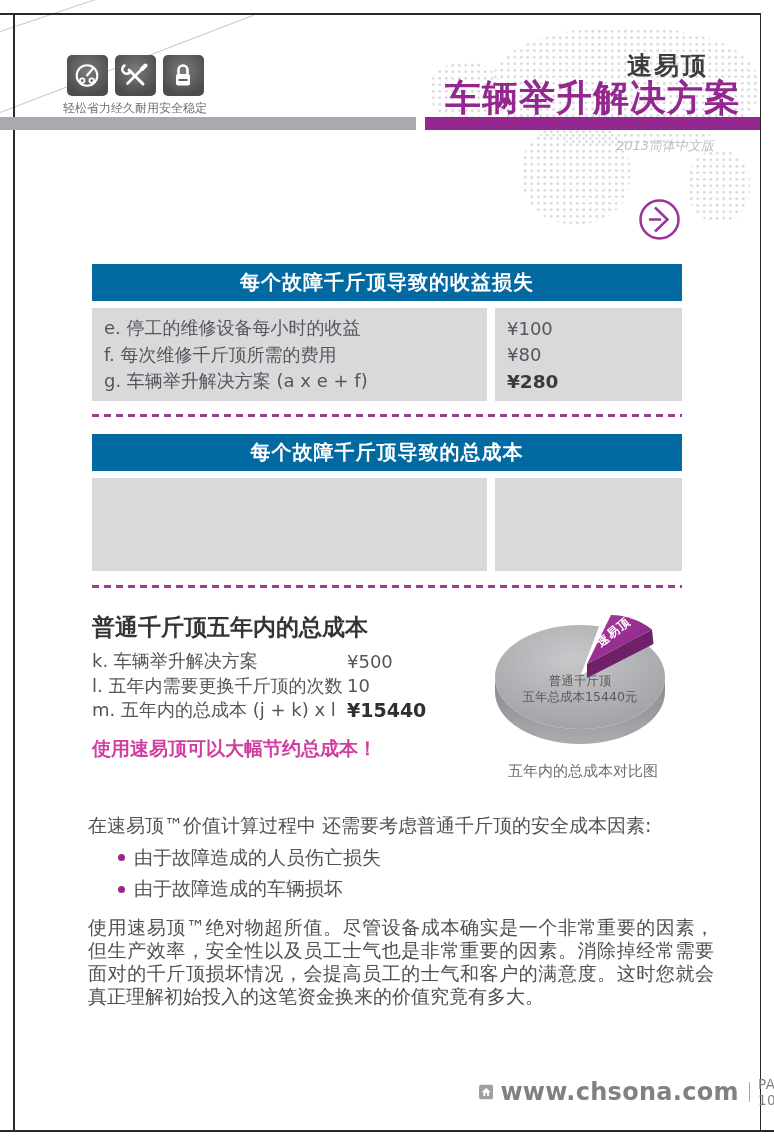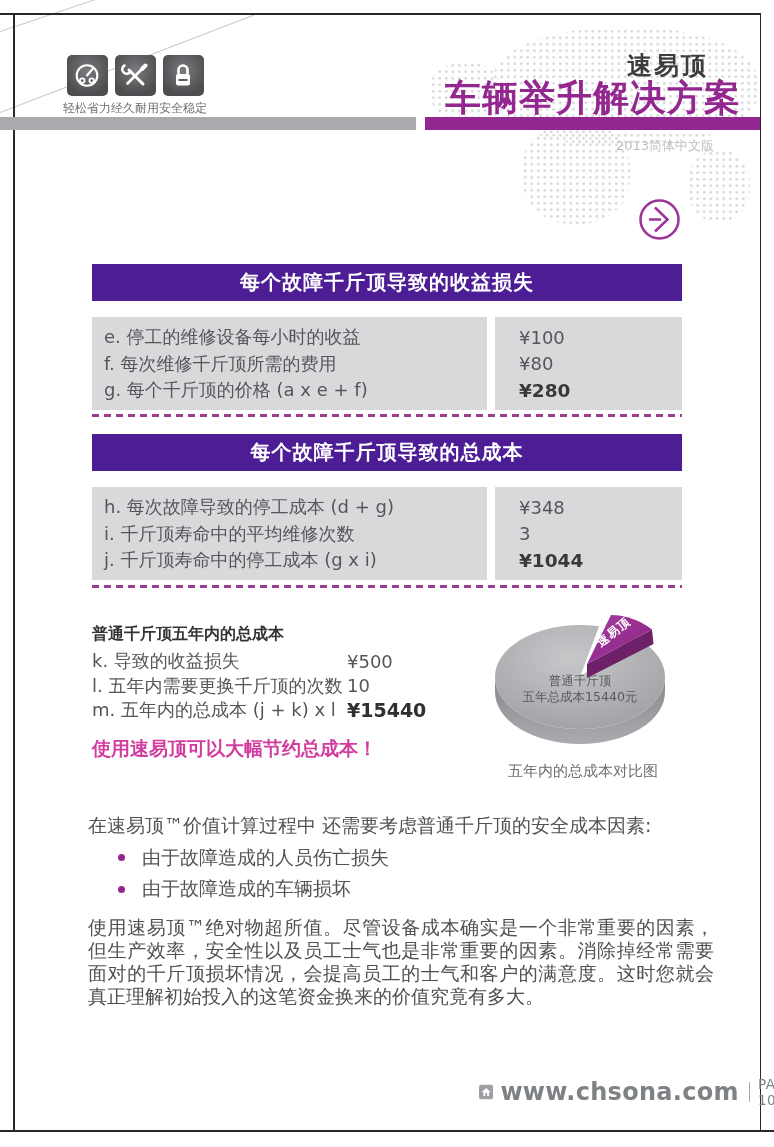--- a/index.html
+++ b/index.html
@@ -18,48 +18,48 @@
   .feat-ico{width:41px;height:41px;border-radius:5px;
             background:radial-gradient(circle at 50% 38%,#7a7b7e,#4c4d4f 75%);
             display:flex;align-items:center;justify-content:center;}
   .feat-lbl{margin-top:4px;font-size:12px;color:#6d6e71;white-space:nowrap;}
   .brand{position:absolute;top:49px;right:66px;font-size:25px;font-weight:bold;
          color:#3d3d3f;letter-spacing:2px;}
   .big-title{position:absolute;top:74px;right:33px;font-size:36px;font-weight:bold;
              color:#93278f;letter-spacing:1px;}
   .bar-gray{position:absolute;left:0;top:117px;width:416px;height:13px;background:#a8aaad;}
   .bar-purple{position:absolute;left:425px;top:117px;width:335px;height:13px;background:#93278f;}
-  .edition{position:absolute;top:137px;right:60px;font-size:13px;color:#bdbfc1;}
+  .edition{position:absolute;top:137px;right:60px;font-size:13px;color:#bdbfc1;font-style:italic;}
   
   .tbl{position:absolute;left:92px;width:590px;}
-  .tbl-head{height:37px;background:#4c1d95;color:#fff;font-size:20px;font-weight:bold;
+  .tbl-head{height:37px;background:#0369a1;color:#fff;font-size:20px;font-weight:bold;
             text-align:center;line-height:37px;letter-spacing:1px;}
-  .tbl-body{position:relative;margin-top:16px;height:80px;}
+  .tbl-body{position:relative;margin-top:7px;height:80px;}
   .cell-l{position:absolute;left:0;top:0;width:395px;height:93px;background:#d8d9da;}
   .cell-r{position:absolute;left:403px;top:0;width:187px;height:93px;background:#d8d9da;}
   .rows{position:absolute;left:0;top:7px;width:100%;}
   .trow{display:flex;height:26.5px;align-items:center;font-size:18px;color:#55565a;}
   .trow .lbl{width:403px;padding-left:12px;box-sizing:border-box;}
-  .trow .val{padding-left:24px;}
+  .trow .val{padding-left:12px;}
   .trow:nth-child(3) .val{font-weight:bold;color:#39393c;font-size:18.5px;}
   .dotline{position:absolute;left:92px;width:590px;height:3px;
            background:repeating-linear-gradient(90deg,#9c3d94 0,#9c3d94 7px,transparent 7px,transparent 12px);}
   
-  .fy-title{position:absolute;left:92px;top:612px;font-size:16px;font-weight:bold;color:#343436;margin-top:12px;}
+  .fy-title{position:absolute;left:92px;top:612px;font-size:23px;font-weight:bold;color:#343436;}
   .fy-rows{position:absolute;left:92px;top:649px;}
   .fy-row{display:flex;height:24.5px;align-items:center;font-size:18px;color:#55565a;}
   .fy-row .lbl{width:255px;}
   .fy-row:nth-child(3) .val{font-weight:bold;color:#2f2f31;font-size:19px;}
   .fy-highlight{position:absolute;left:92px;top:736px;font-size:19px;font-weight:bold;color:#d13c9e;}
   .pie-caption{position:absolute;left:478px;top:746px;width:210px;text-align:center;
                font-size:15px;color:#6d6e71;margin-top:16px;}
   
   .note-intro{position:absolute;left:88px;top:813px;font-size:19px;color:#525356;}
   .bullets{position:absolute;left:118px;top:842px;}
-  .bullet{display:flex;align-items:center;height:31.5px;font-size:19px;color:#525356;gap:8px;}
+  .bullet{display:flex;align-items:center;height:31.5px;font-size:19px;color:#525356;}
   .dot{width:7px;height:7px;border-radius:50%;background:#93278f;margin-right:9px;flex:0 0 auto;}
   .body-par{position:absolute;left:88px;top:916px;width:626px;font-size:19px;
             line-height:23px;color:#4f5052;text-align:justify;}
   
   .footer{position:absolute;left:479px;top:1081px;display:flex;align-items:center;height:22px;}
   .foot-url{font-size:24px;font-weight:bold;color:#7f8285;margin-left:7px;letter-spacing:0.3px;}
   .foot-div{width:1.5px;height:20px;background:#a4a6a9;margin:0 8px 0 10px;}
   .foot-page{font-size:13.5px;color:#7f8285;letter-spacing:0.5px;}
   .arrow-circ{position:absolute;left:638px;top:198px;}
 </style>
@@ -138,55 +138,41 @@
     <div class="rows">
       <div class="trow">
         <span class="lbl">e. 停工的维修设备每小时的收益</span>
         <span class="val">¥100</span>
       </div>
       <div class="trow">
         <span class="lbl">f. 每次维修千斤顶所需的费用</span>
         <span class="val">¥80</span>
       </div>
       <div class="trow">
-        <span class="lbl">g. 每个千斤顶的价格 (a x e + f)</span>
+        <span class="lbl">g. 车辆举升解决方案 (a x e + f)</span>
         <span class="val">¥280</span>
       </div>
     </div>
   </div>
 </div>
 <div class="dotline" style="top:414px;"></div>
 
 <div class="tbl" style="top:434px;">
   <div class="tbl-head">每个故障千斤顶导致的总成本</div>
   <div class="tbl-body">
     <div class="cell-l"></div>
     <div class="cell-r"></div>
-    <div class="rows">
-      <div class="trow">
-        <span class="lbl">h. 每次故障导致的停工成本 (d + g)</span>
-        <span class="val">¥348</span>
-      </div>
-      <div class="trow">
-        <span class="lbl">i. 千斤顶寿命中的平均维修次数</span>
-        <span class="val">3</span>
-      </div>
-      <div class="trow">
-        <span class="lbl">j. 千斤顶寿命中的停工成本 (g x i)</span>
-        <span class="val">¥1044</span>
-      </div>
-    </div>
   </div>
 </div>
 <div class="dotline" style="top:585px;"></div>
 
 <div class="fy-title">普通千斤顶五年内的总成本</div>
 <div class="fy-rows">
   <div class="fy-row">
-    <span class="lbl">k. 导致的收益损失</span>
+    <span class="lbl">k. 车辆举升解决方案</span>
     <span class="val">¥500</span>
   </div>
   <div class="fy-row">
     <span class="lbl">l. 五年内需要更换千斤顶的次数</span>
     <span class="val">10</span>
   </div>
   <div class="fy-row">
     <span class="lbl">m. 五年内的总成本 (j + k) x l</span>
     <span class="val">¥15440</span>
   </div>

